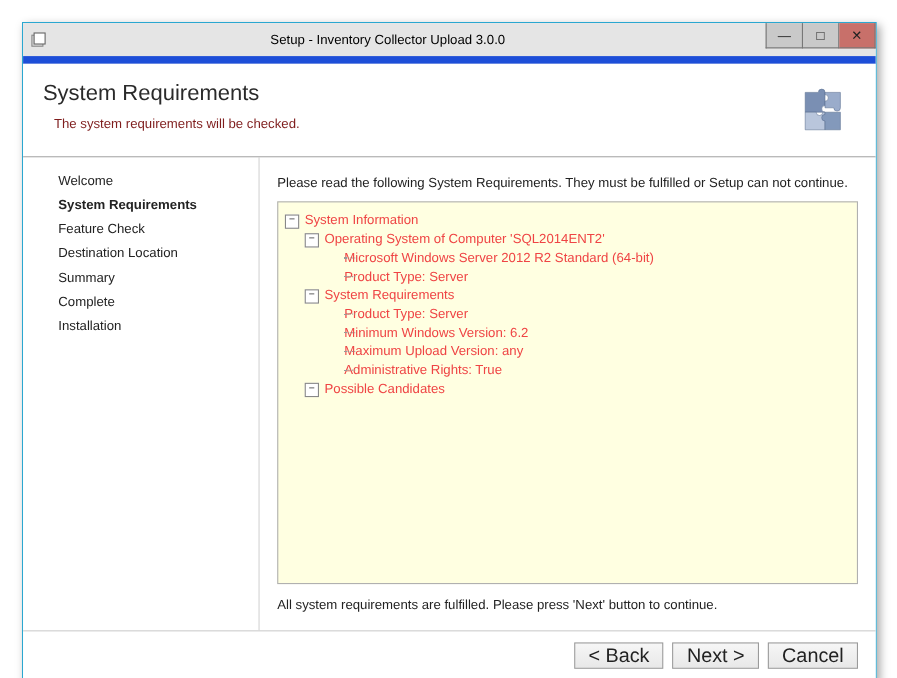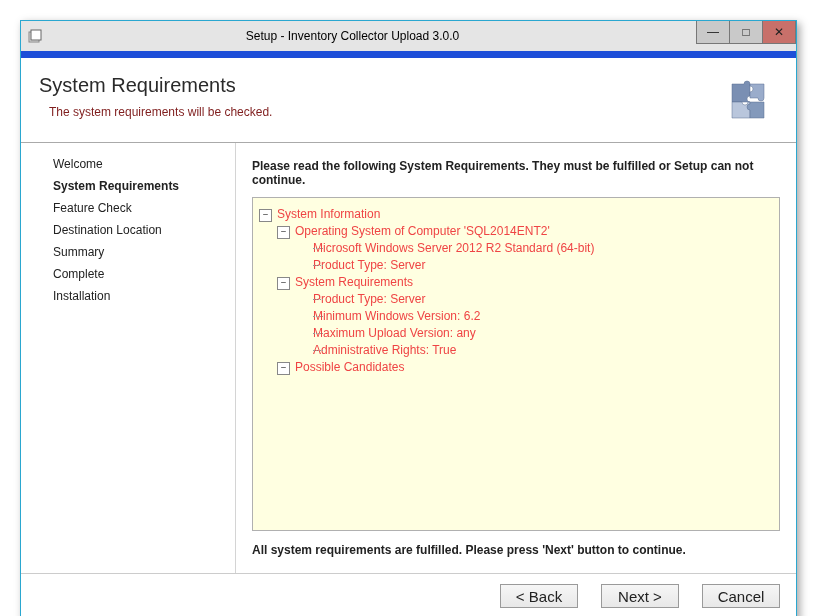--- a/index.html
+++ b/index.html
@@ -109,21 +109,20 @@
     .main {
       flex: 1;
       padding: 10px 16px 10px 16px;
       display: flex;
       flex-direction: column;
     }
     .instr, .status {
       font-size: 12px;
       color: #222;
       padding: 6px 0;
-      font-weight: bold;
     }
     .tree-wrap {
       flex: 1;
       background: #ffffe1;
       border: 1px solid #b0b0b0;
       padding: 8px 6px;
       overflow: auto;
       margin: 4px 0 6px 0;
     }
     .tree, .tree ul {
@@ -161,25 +160,24 @@
       display: flex;
       justify-content: flex-end;
       gap: 8px;
       background: #fff;
     }
     .btn {
       min-width: 78px;
       height: 24px;
       background: linear-gradient(#f6f6f6,#e8e8e8);
       border: 1px solid #9a9a9a;
-      font-size: 15px;
+      font-size: 18px;
       color: #222;
       padding: 0 12px;
       cursor: pointer;
-      margin-left: 15px;
     }
     .leaf { padding-left: 32px; }
     .leaf::before {
       content: "";
       position: absolute;
       left: 18px;
       top: 8px;
       width: 10px;
       border-top: 1px dotted #999;
     }

